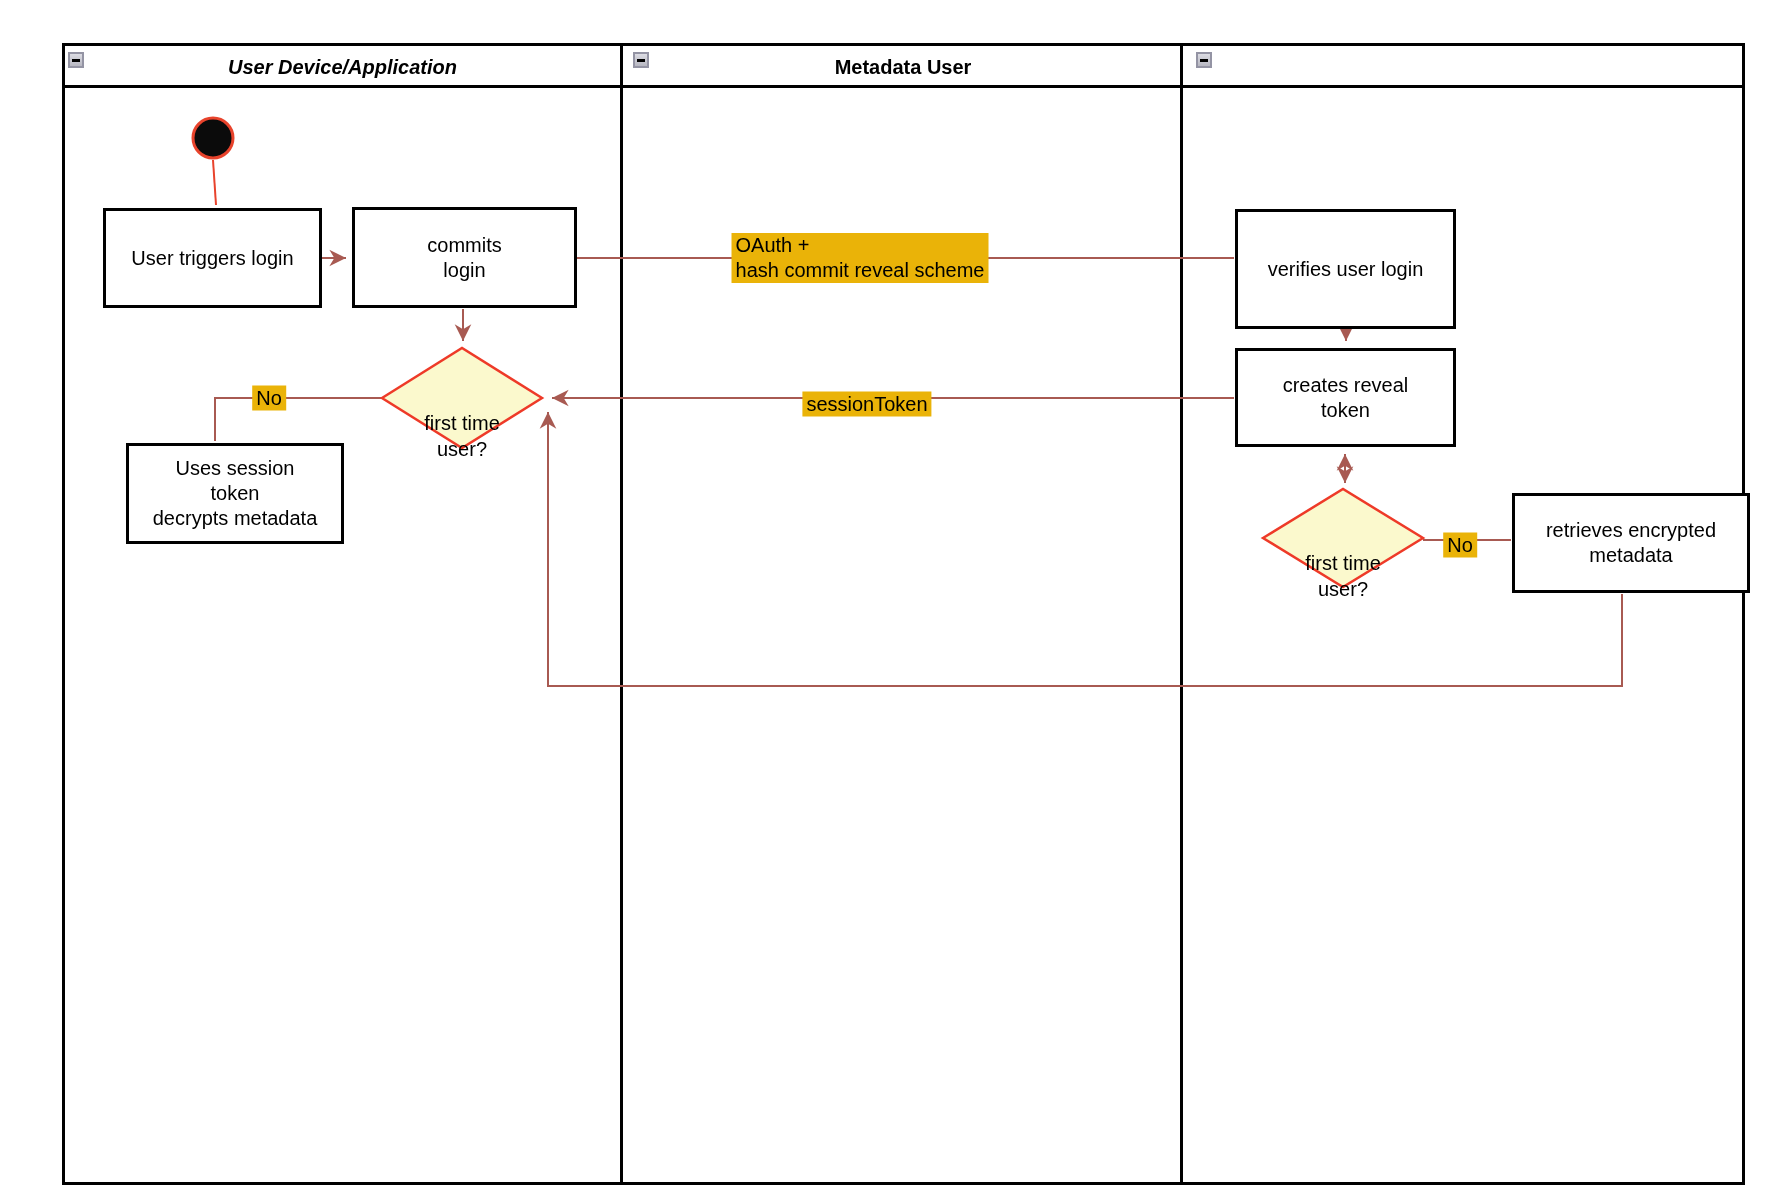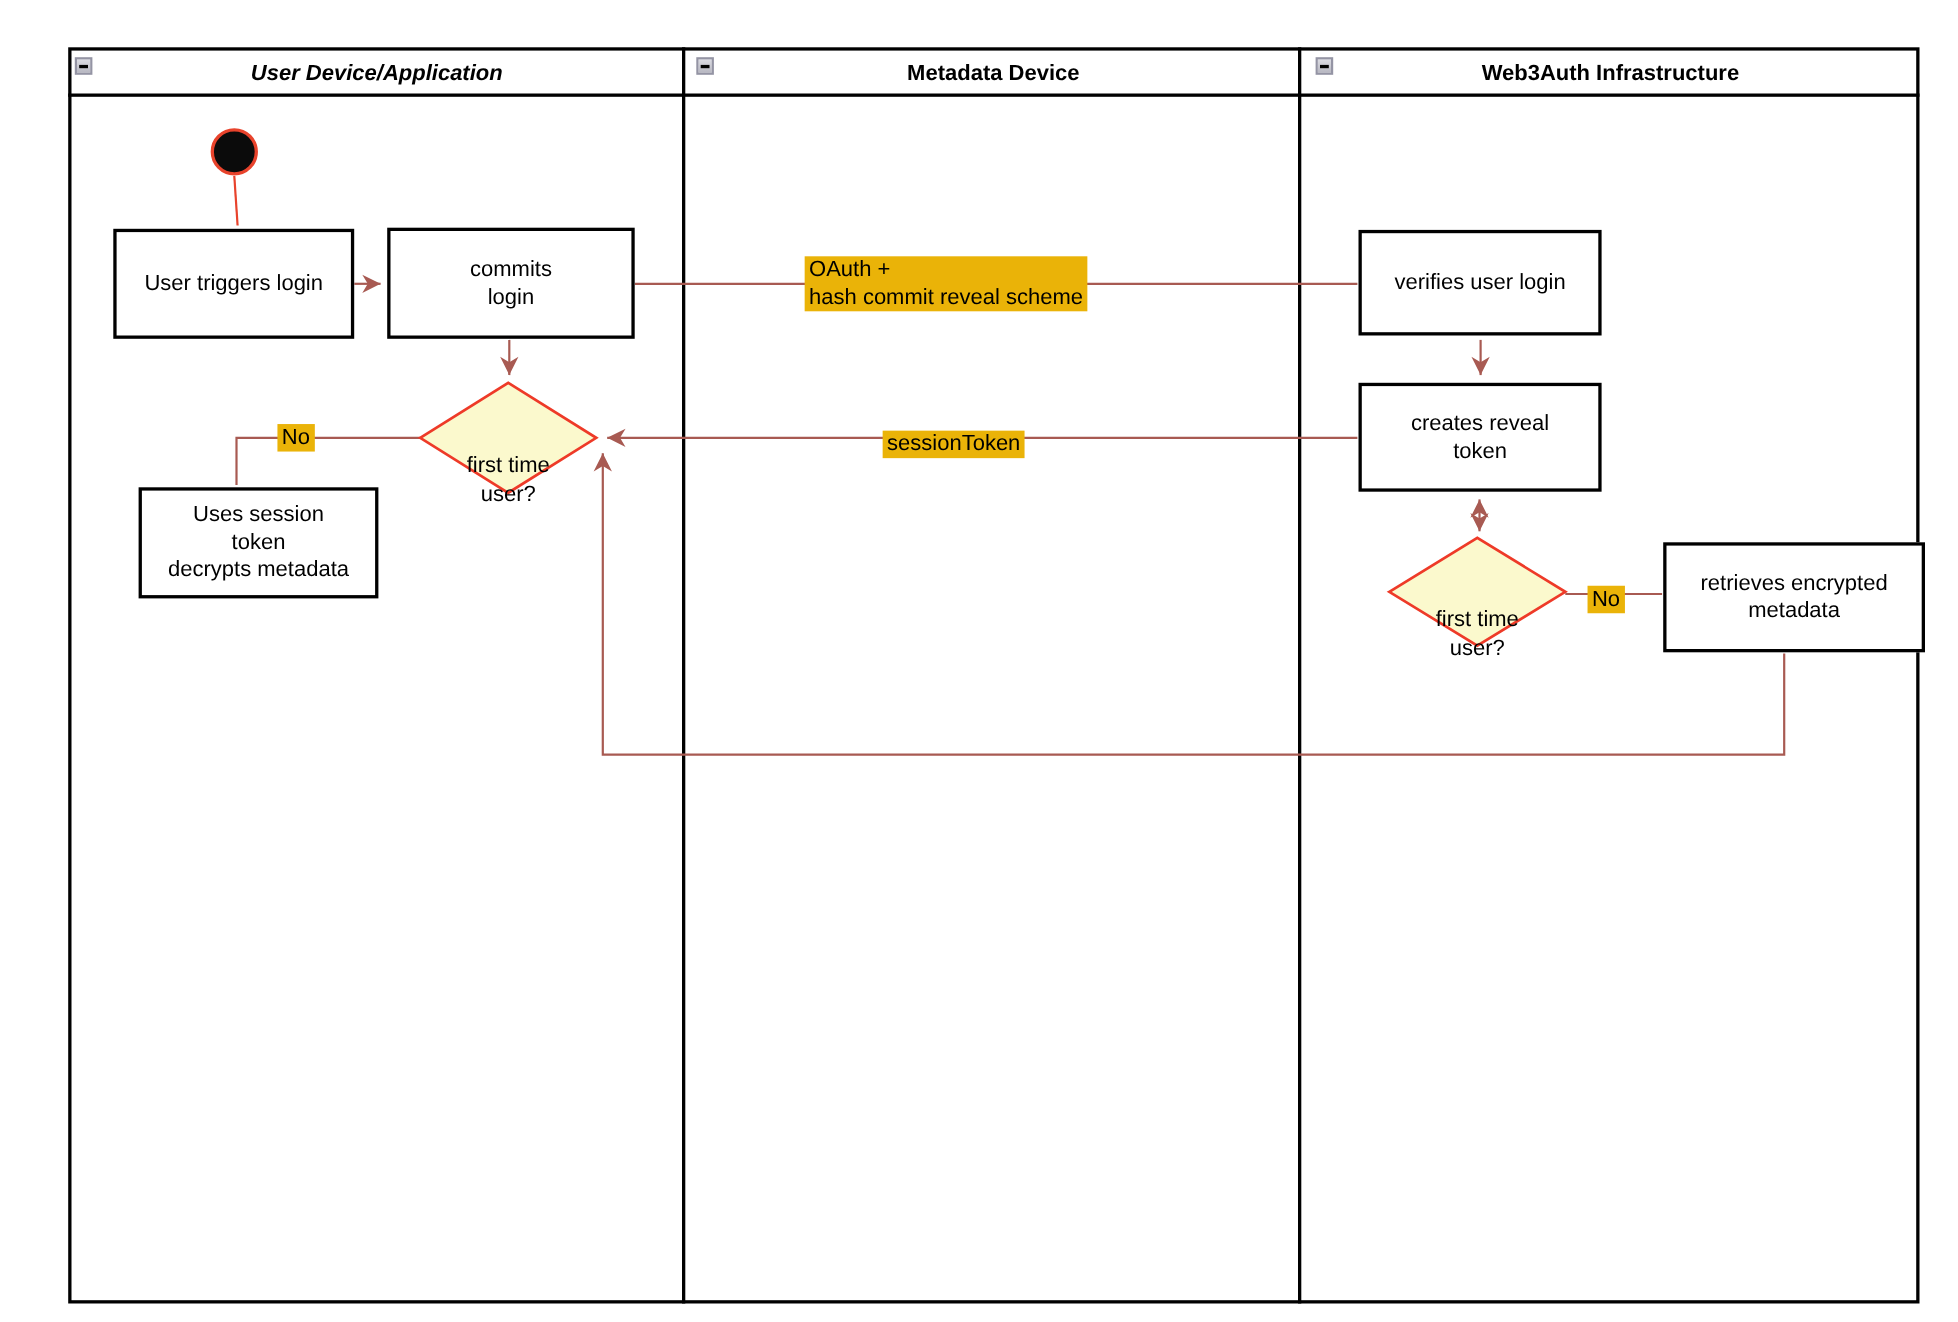--- a/index.html
+++ b/index.html
@@ -51,22 +51,21 @@
 <body>
 
 <div id="canvas">
 
   <div class="frame"></div>
   <div class="header-band"></div>
   <div class="lane-sep" style="left:620px;"></div>
   <div class="lane-sep" style="left:1180px;"></div>
 
   <div class="lane-title" style="left:62px; width:561px;font-style:italic;">User Device/Application</div>
-  <div class="lane-title" style="left:623px; width:560px;">Metadata Device</div>
-  <div class="lane-title" style="left:1183px; width:562px;">Web3Auth Infrastructure</div>
+  <div class="lane-title" style="left:623px; width:560px;">Metadata User</div>
 
   <div class="collapse-btn" style="left:68px;">
     <span class="bar"></span>
   </div>
   <div class="collapse-btn" style="left:633px;">
     <span class="bar"></span>
   </div>
   <div class="collapse-btn" style="left:1196px;">
     <span class="bar"></span>
   </div>
@@ -113,21 +112,21 @@
     <span>commits
 login</span>
   </div>
 
   <div class="node" style="left:126px; top:443px; width:218px; height:101px;">
     <span>Uses session
 token
 decrypts metadata</span>
   </div>
 
-  <div class="node" style="left:1235px; top:209px; width:221px; height:96px;">
+  <div class="node" style="left:1235px; top:209px; width:221px; height:120px;">
     <span>verifies user login</span>
   </div>
 
   <div class="node" style="left:1235px; top:348px; width:221px; height:99px;">
     <span>creates reveal
 token</span>
   </div>
 
   <div class="node" style="left:1512px; top:493px; width:238px; height:100px;">
     <span>retrieves encrypted

